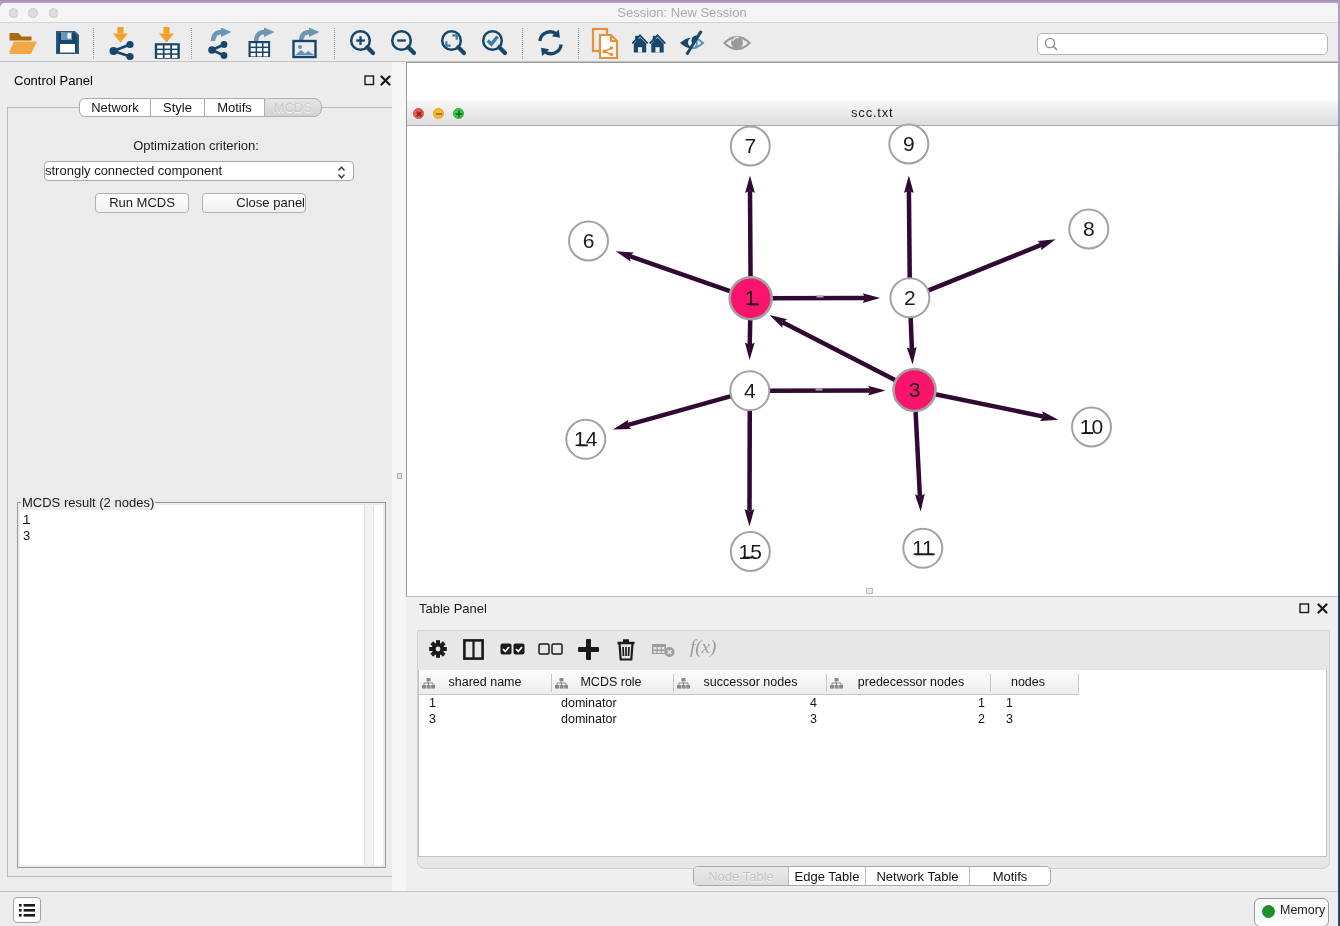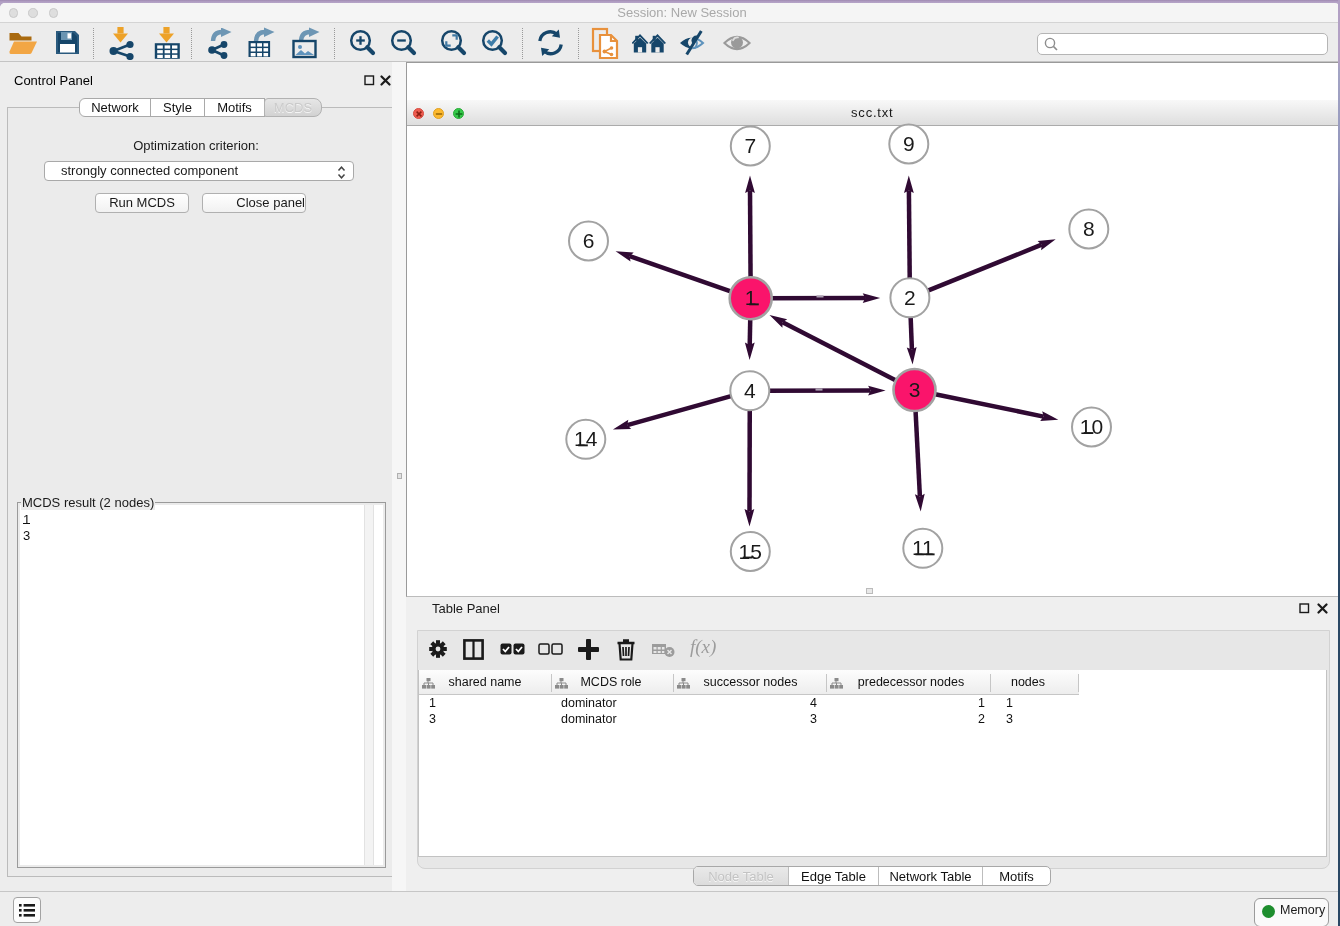--- a/index.html
+++ b/index.html
@@ -24,21 +24,21 @@
 .tabrow { position:absolute; top:36px; height:19px; font-size:13px; color:#111; }
 .tab { position:absolute; top:0; height:19px; background:#fff; border:1px solid #a9a9a9; text-align:center; line-height:17px; }
 #cp-body { position:absolute; left:7px; width:385px; top:45px; bottom:14px; border:1px solid #bbb; border-right:none; background:#ebebeb; }
 
 #netwin { position:absolute; left:406px; top:62px; width:931.5px; height:534.5px; border:1px solid #9a9a9a; border-right:none; border-bottom-color:#bcbcbc; background:#fff; }
 #nettitle { position:absolute; left:0; top:0; width:100%; height:26px; background:linear-gradient(#f8f8f8,#dedede); border-bottom:1px solid #ababab;margin-top:37px; }
 #nettitle .txt { position:absolute; width:100%; top:5px; text-align:center; font-size:13px; color:#1a1a1a; letter-spacing:0.8px; }
 .mac { position:absolute; top:8px; width:11px; height:11px; border-radius:50%; }
 
 #tpanel { position:absolute; left:406px; top:597px; width:934px; height:294px; background:#efefef; }
-#tp-title { position:absolute; left:13px; top:4px; font-size:13px; color:#1a1a1a;margin-left:13px; }
+#tp-title { position:absolute; left:13px; top:4px; font-size:13px; color:#1a1a1a; }
 #tp-box { position:absolute; left:11px; top:33px; width:913px; height:239px; border:1px solid #d2d2d2; background:#e7e7e7; border-radius:0 0 8px 8px; }
 #tp-table { position:absolute; left:0px; top:39px; width:909px; height:187px; background:#fff; border:1px solid #c2c2c2; border-top:none; }
 
 #statusbar { position:absolute; left:0; top:891px; width:100%; height:35px; background:#ededed; border-top:1px solid #c6c6c6; }
 .hsep { position:absolute; top:4px; height:18px; width:0; border-left:1px solid #c6c6c6; }
 .hicon { position:absolute; top:8px; }
 .hlab { position:absolute; top:5px; text-align:center; font-size:12.5px; color:#111; }
 .cell { position:absolute; font-size:12.5px; color:#111; height:16px; line-height:15px; }
 </style>
 </head>
@@ -242,21 +242,21 @@
     <path d="M1.5 1.5 L9.5 9.5 M9.5 1.5 L1.5 9.5" stroke="#1a1a1a" stroke-width="2.2" stroke-linecap="round"></path>
   </svg>
   <div id="cp-body"></div>
   <div class="tabrow">
     <div class="tab" style="left:79px; width:72px; border-radius:6px 0 0 6px;">Network</div>
     <div class="tab" style="left:150px; width:55px;">Style</div>
     <div class="tab" style="left:204px; width:61px;">Motifs</div>
     <div class="tab" style="left:264px; width:58px; background:linear-gradient(#e6e6e6,#d2d2d2); border-color:#b2b2b2; border-radius:4px 8px 8px 2px; color:#cacaca; text-shadow:0 1px 0 #f5f5f5;">MCDS</div>
   </div>
   <div style="position:absolute; left:0; width:392px; top:76px; text-align:center; font-size:13px; color:#1a1a1a;">Optimization criterion:</div>
-  <div style="position:absolute; left:44px; top:99px; width:310px; height:20px; background:#fff; border:1px solid #a9a9a9; border-radius:4px; font-size:13px; color:#1a1a1a; line-height:18px; padding-left:16px;">strongly connected component
+  <div style="position:absolute; left:44px; top:99px; width:310px; height:20px; background:#fff; border:1px solid #a9a9a9; border-radius:4px; font-size:13px; color:#1a1a1a; line-height:18px; padding-left:0;">strongly connected component
     <svg style="position:absolute; right:7px; top:3.5px;" width="9" height="13" viewBox="0 0 9 13">
       <path d="M1.5 4.4 L4.5 1.2 L7.5 4.4" fill="none" stroke="#444" stroke-width="1.5"></path>
       <path d="M1.5 8.6 L4.5 11.8 L7.5 8.6" fill="none" stroke="#444" stroke-width="1.5"></path>
     </svg>
   </div>
   <div style="position:absolute; left:95px; top:131px; width:94px; height:20px; background:linear-gradient(#ffffff,#f1f1f1); border:1px solid #b0b0b0; border-radius:4px; font-size:13px; color:#1a1a1a; text-align:center; line-height:18px;">Run MCDS</div>
   <div style="position:absolute; left:202px; top:131px; width:104px; height:20px; background:linear-gradient(#ffffff,#f1f1f1); border:1px solid #b0b0b0; border-radius:4px; font-size:13px; color:#1a1a1a; text-align:right; line-height:18px;">Close panel</div>
   <div style="position:absolute; left:17px; top:440px; width:369px; height:366px; border:1px solid #9a9a9a;">
     <div style="position:absolute; left:2px; top:2px; right:2px; bottom:2px; background:#fff;"></div>
     <div style="position:absolute; left:3px; top:-8px; font-size:13px; color:#1a1a1a; background:#ebebeb; padding:0 1px;">MCDS result (2 nodes)</div>
@@ -481,21 +481,21 @@
       <div class="cell" style="left:587px; top:26px;">1</div>
       <div class="cell" style="left:10px; top:42px;">3</div>
       <div class="cell" style="left:142px; top:42px;">dominator</div>
       <div class="cell" style="left:330px; top:42px; width:68px; text-align:right;">3</div>
       <div class="cell" style="left:490px; top:42px; width:76px; text-align:right;">2</div>
       <div class="cell" style="left:587px; top:42px;">3</div>
     </div>
   </div>
   <div id="tabsbar" style="position:absolute; left:287px; top:269px; width:358px; height:20px; background:#fff; border:1px solid #a8a8a8; border-radius:5px; display:flex; font-size:13px; color:#111; text-align:center; line-height:19px; overflow:hidden;">
     <div style="width:95px; background:linear-gradient(#e9e9e9,#dcdcdc); color:#c3c3c3; text-shadow:0 1px 0 #f8f8f8; border-right:1px solid #bdbdbd;">Node Table</div>
-    <div style="width:90px; border-right:1px solid #bdbdbd;text-align:center;">Edge Table</div>
+    <div style="width:77px; border-right:1px solid #bdbdbd;text-align:center;">Edge Table</div>
     <div style="width:104px; border-right:1px solid #bdbdbd;">Network Table</div>
     <div style="flex:1;">Motifs</div>
   </div>
 </div>
 <div id="statusbar">
   <div style="position:absolute; left:13px; top:5px; width:28px; height:26px; background:#fcfcfc; border:1px solid #a3a3a3; border-radius:4px;">
     <svg style="position:absolute; left:5px; top:6px;" width="16" height="13" viewBox="0 0 16 13">
       <g fill="#1a1a1a">
         <rect x="0" y="0" width="2.6" height="2.6"></rect>
           <rect x="4.6" y="0" width="11.4" height="2.6"></rect>

